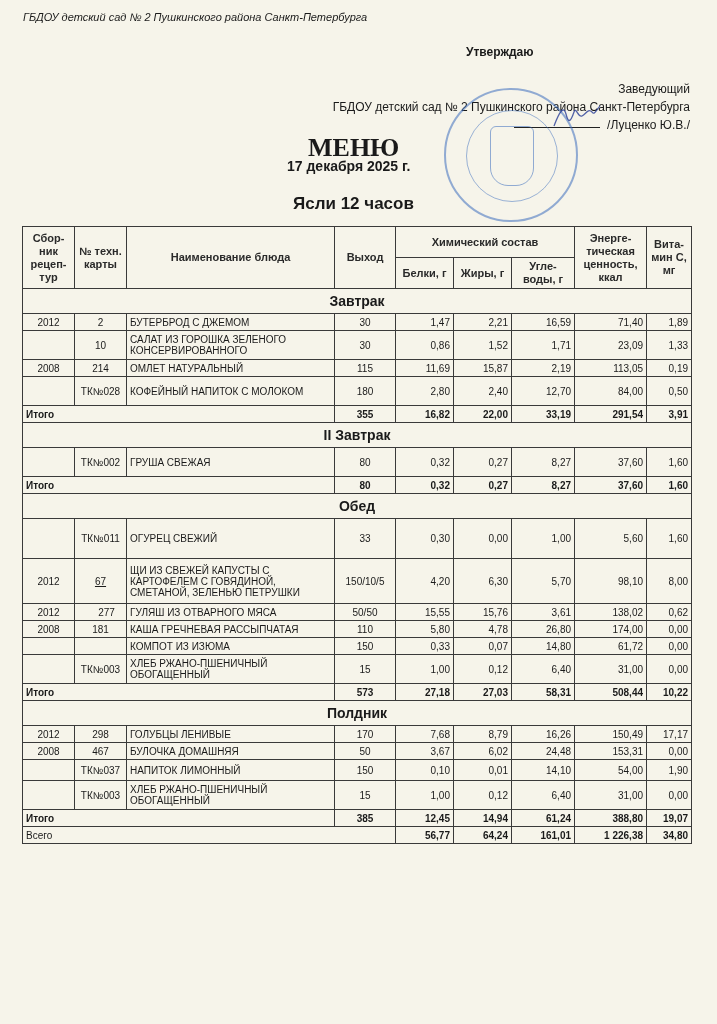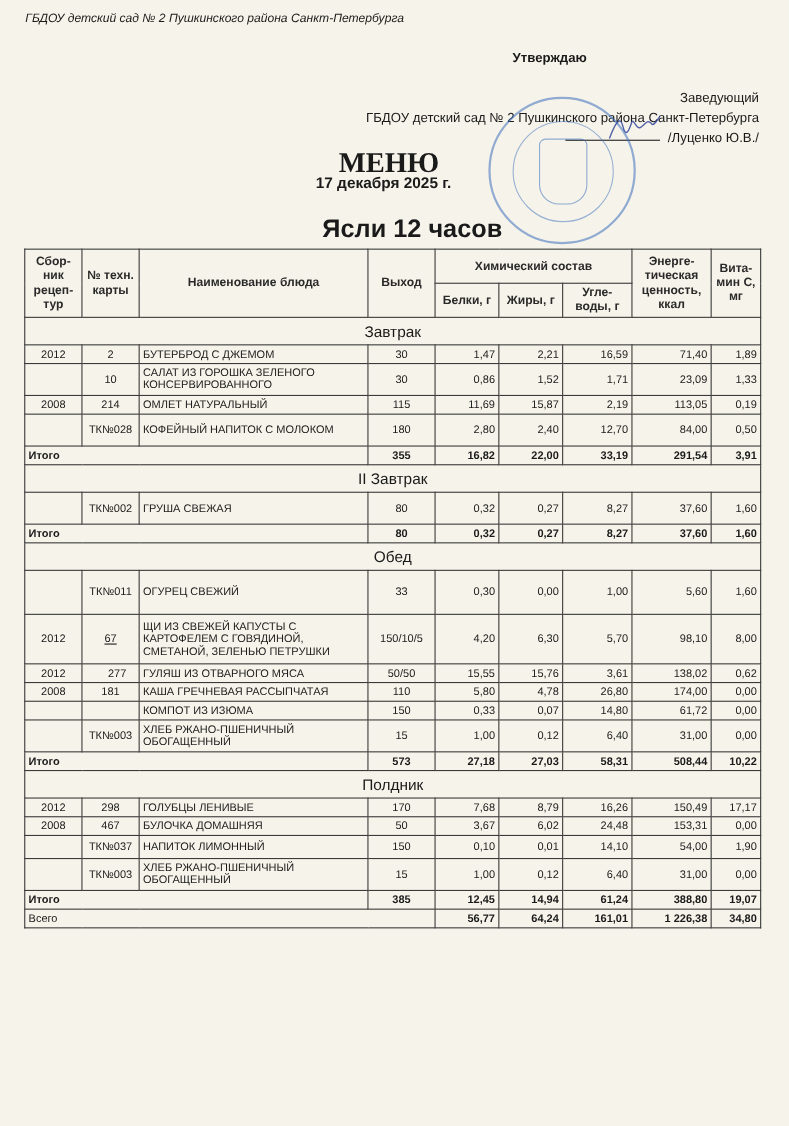--- a/index.html
+++ b/index.html
@@ -10,36 +10,36 @@
     color: #1a1a1a;
   }
   .org-top { position: absolute; left: 23px; top: 11px; font-size: 11px; font-style: italic; }
   .approve { position: absolute; left: 466px; top: 45px; font-size: 12px; font-weight: bold; }
   .head-title { position: absolute; right: 27px; top: 82px; font-size: 12px; text-align: right; }
   .head-org { position: absolute; right: 27px; top: 100px; font-size: 12px; text-align: right; }
   .head-name { position: absolute; right: 27px; top: 118px; font-size: 12px; text-align: right; }
   .sign-line { position: absolute; left: 514px; top: 127px; width: 86px; border-top: 1px solid #222; }
   .menu-title { position: absolute; left: 308px; top: 133px; font-family: "Liberation Serif", serif; font-size: 26px; font-weight: bold; }
   .menu-date { position: absolute; left: 287px; top: 158px; font-size: 14px; font-weight: bold; }
-  .group-title { position: absolute; left: 293px; top: 194px; font-size: 23px; font-weight: bold; }
+  .group-title { position: absolute; left: 293px; top: 194px; font-size: 17px; font-weight: bold; }
   .stamp { position: absolute; left: 444px; top: 88px; width: 134px; height: 134px; border-radius: 50%;
            border: 2px solid rgba(60,110,190,0.55); box-sizing: border-box; }
   .stamp .inner { position: absolute; left: 20px; top: 20px; width: 90px; height: 90px; border-radius: 50%;
            border: 1.5px solid rgba(60,110,190,0.5); }
   .stamp .crest { position: absolute; left: 44px; top: 36px; width: 42px; height: 58px;
            border: 1.5px solid rgba(60,110,190,0.55); border-radius: 6px 6px 18px 18px; }
   .signature { position: absolute; left: 552px; top: 104px; }
 
   table.menu { position: absolute; left: 22px; top: 226px; border-collapse: collapse; table-layout: fixed; width: 669px; }
   table.menu td, table.menu th { border: 1px solid #3a3a3a; padding: 0 3px; font-size: 10px; line-height: 11px; overflow: hidden; }
   table.menu th { font-weight: bold; font-size: 11px; line-height: 13px; text-align: center; color: #2a2a2a; }
   .c-num { text-align: right; }
   .c-ctr { text-align: center; }
   .c-left { text-align: left; }
-  tr.section td { text-align: center; font-weight: normal; font-size: 14px; height: 24px; margin-left: 22px; }
+  tr.section td { text-align: center; font-weight: bold; font-size: 14px; height: 24px; margin-left: 22px; }
   tr.total td { font-weight: bold; height: 16px; }
   tr.total td.lbl { font-weight: bold; }
 </style>
 </head>
 <body>
 
 <div class="org-top">ГБДОУ детский сад № 2 Пушкинского района Санкт-Петербурга</div>
 <div class="approve">Утверждаю</div>
 <div class="head-title">Заведующий</div>
 <div class="head-org">ГБДОУ детский сад № 2 Пушкинского района Санкт-Петербурга</div>

